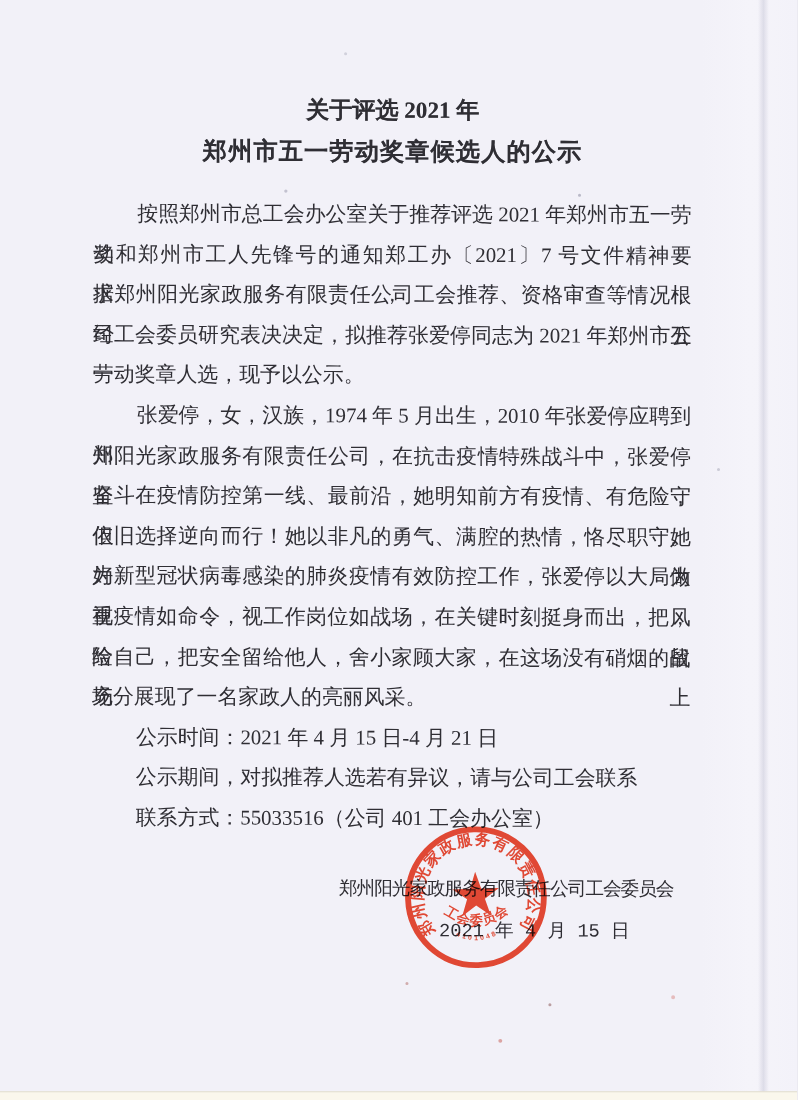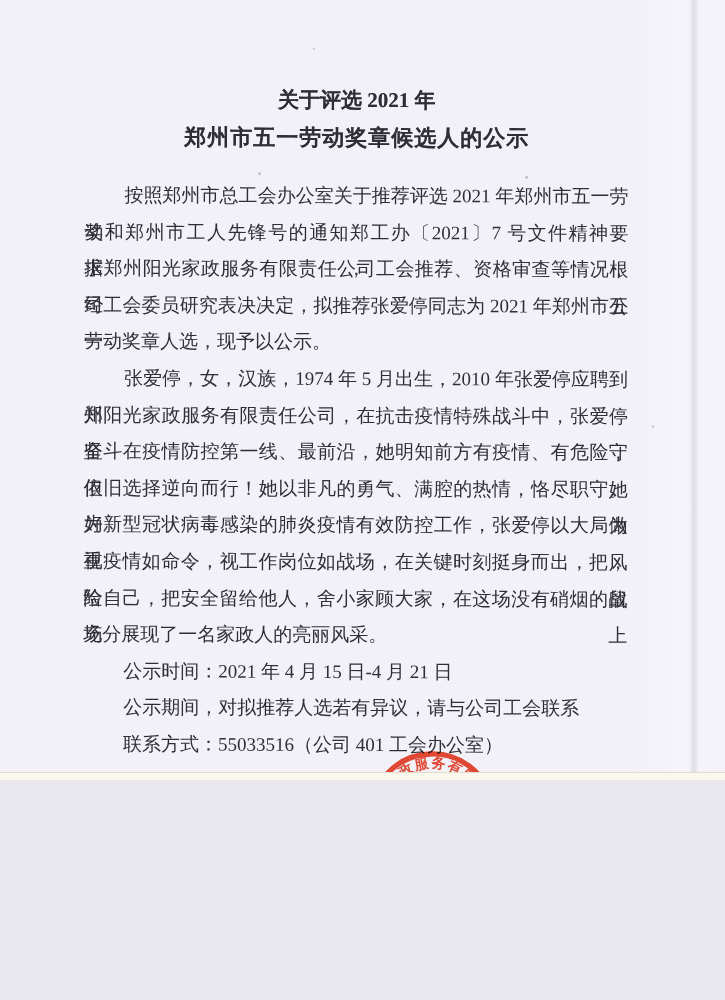--- a/index.html
+++ b/index.html
@@ -2,21 +2,21 @@
 <html><head>
 <meta charset="utf-8">
 <style>
   html,body{margin:0;padding:0;}
   body{
     width:725px;height:1000px;
     background:#e8e7ee;
     font-family:"Liberation Serif", serif;
   }
   .page{
-    position:relative;width:725px;height:780px;overflow:hidden;
+    position:relative;width:725px;height:1000px;overflow:hidden;
     background:linear-gradient(90deg,#f2f1f8 0%,#f2f1f8 88%,#f5f4fa 94%,#f3f2f9 100%);
     color:#2f2e34;
   }
   .skew{
     position:absolute;left:0;top:0;width:100%;height:100%;
     transform:rotate(0.15deg);transform-origin:50% 50%;
   }
   .title{
     position:absolute;left:84px;width:544px;text-align:center;
     font-weight:bold;font-size:21px;line-height:32px;white-space:nowrap;

